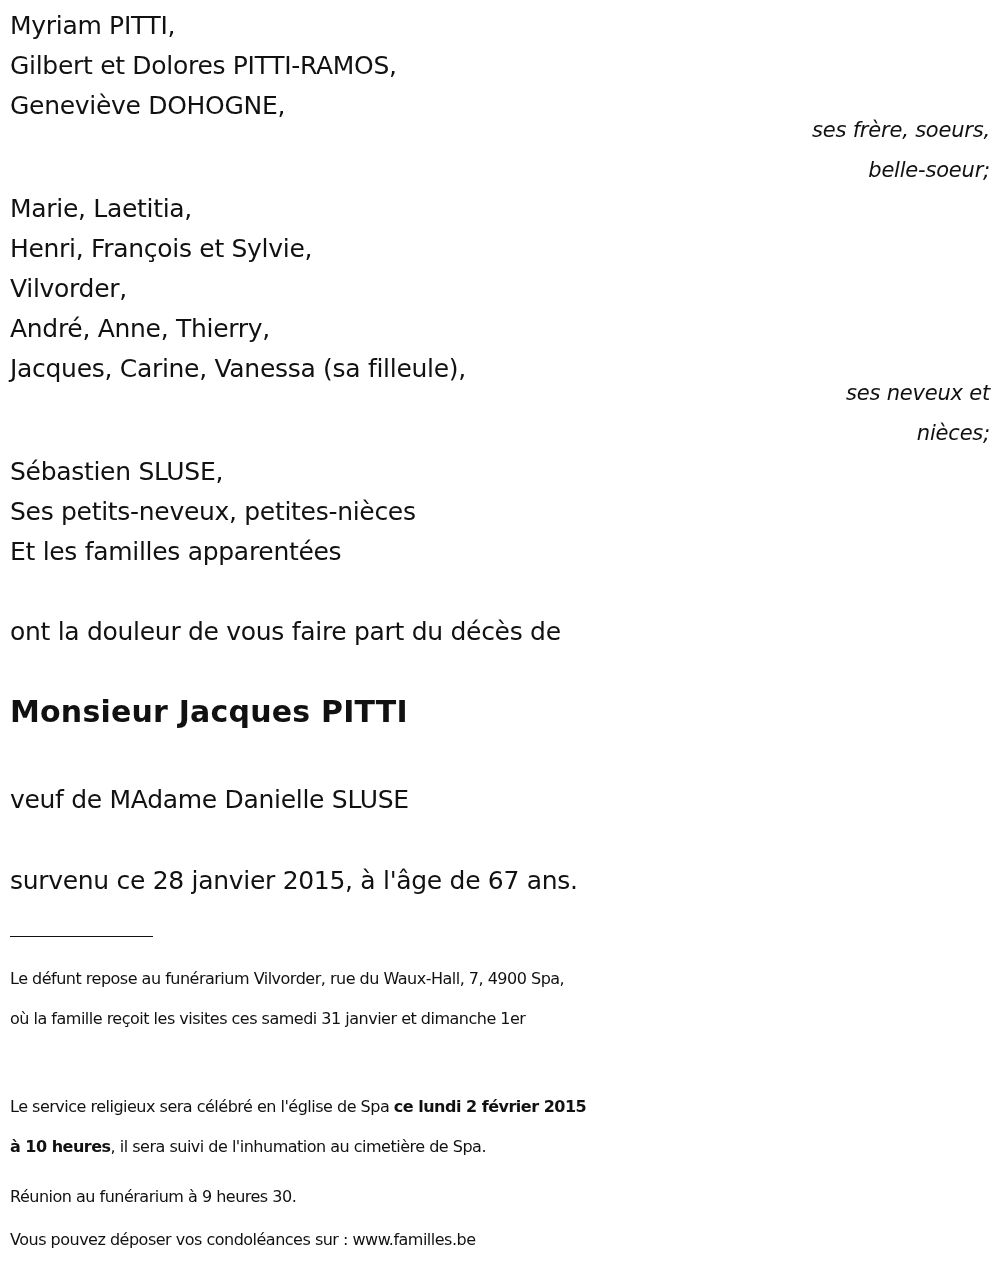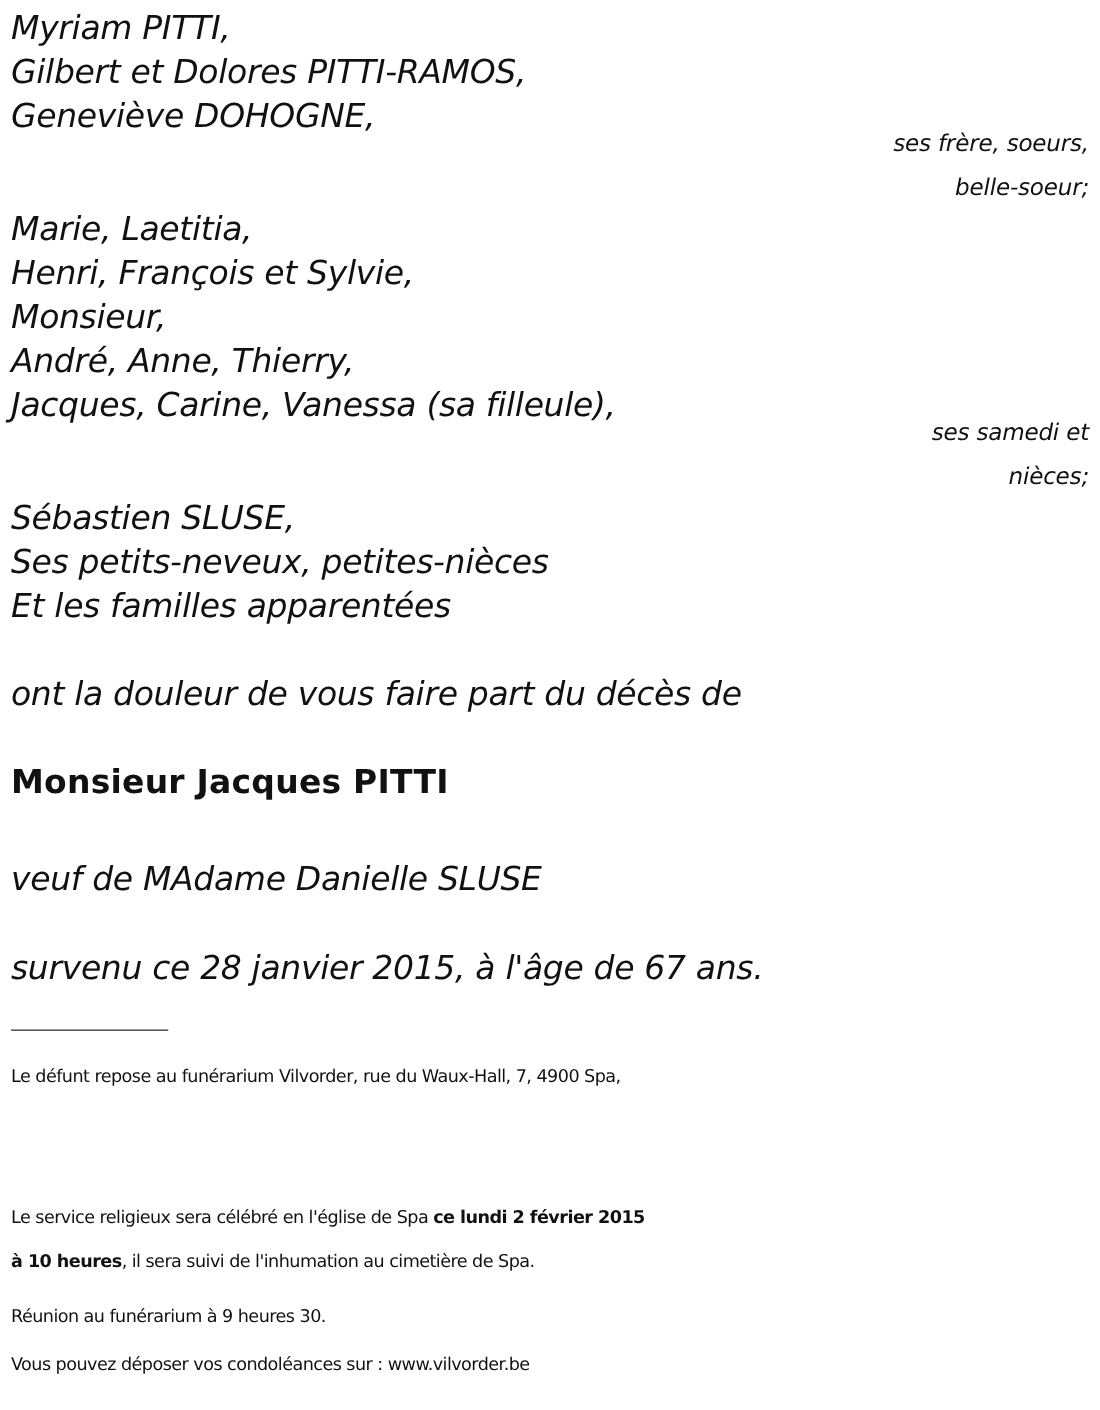--- a/index.html
+++ b/index.html
@@ -1,23 +1,22 @@
 <!DOCTYPE html>
 <html><head>
 <meta charset="utf-8">
 <style>
   html, body { margin:0; padding:0; background:#ffffff; }
   body {
     width:1000px; height:1282px; overflow:hidden; position:relative;
     font-family:"DejaVu Sans", sans-serif; color:#111111;
   }
   .line {
-    position:absolute; left:10px; font-size:30px; line-height:40px; white-space:nowrap;
+    position:absolute; left:10px; font-size:25px; line-height:40px; white-space:nowrap;
     letter-spacing:-0.3px;
-    font-style:italic;
   }
   .rel {
     position:absolute; right:10px; font-size:21px; line-height:40px; font-style:italic;
     text-align:center; white-space:nowrap; letter-spacing:-0.2px;
   }
   .title {
     position:absolute; left:10px; top:690px; font-size:30px; font-weight:bold; line-height:44px;
     letter-spacing:0.2px;
   }
   .para {
@@ -33,45 +32,46 @@
 <body>
 
 <div class="line" style="top:6px">Myriam PITTI,</div>
 <div class="line" style="top:46px">Gilbert et Dolores PITTI-RAMOS,</div>
 <div class="line" style="top:86px">Geneviève DOHOGNE,</div>
 <div class="rel" style="top:110px">ses frère, soeurs,</div>
 <div class="rel" style="top:150px">belle-soeur;</div>
 
 <div class="line" style="top:189px">Marie, Laetitia,</div>
 <div class="line" style="top:229px">Henri, François et Sylvie,</div>
-<div class="line" style="top:269px">Monsieur,</div>
+<div class="line" style="top:269px">Vilvorder,</div>
 <div class="line" style="top:309px">André, Anne, Thierry,</div>
 <div class="line" style="top:349px">Jacques, Carine, Vanessa (sa filleule),</div>
-<div class="rel" style="top:373px">ses samedi et</div>
+<div class="rel" style="top:373px">ses neveux et</div>
 <div class="rel" style="top:413px">nièces;</div>
 
 <div class="line" style="top:452px">Sébastien SLUSE,</div>
 <div class="line" style="top:492px">Ses petits-neveux, petites-nièces</div>
 <div class="line" style="top:532px">Et les familles apparentées</div>
 
 <div class="line" style="top:612px">ont la douleur de vous faire part du décès de</div>
 
 <div class="title">Monsieur Jacques PITTI</div>
 
 <div class="line" style="top:780px">veuf de MAdame Danielle SLUSE</div>
 <div class="line" style="top:861px">survenu ce 28 janvier 2015, à l'âge de 67 ans.</div>
 
 <div class="sep"></div>
 
 <div class="para" style="top:959px">
   <div>Le défunt repose au funérarium Vilvorder, rue du Waux-Hall, 7, 4900 Spa,</div>
+  <div>où la famille reçoit les visites ces samedi 31 janvier et dimanche 1er</div>
 </div>
 
 <div class="para" style="top:1087px">
   <span>Le service religieux sera célébré en l'église de Spa </span><b>ce lundi 2 février 2015</b><br>
   <b>à 10 heures</b><span>, il sera suivi de l'inhumation au cimetière de Spa.</span>
 </div>
 
 <div class="para" style="top:1177px">Réunion au funérarium à 9 heures 30.</div>
 
 <div class="para" style="top:1220px">
-  <span>Vous pouvez déposer vos condoléances sur : </span><span>www.vilvorder.be</span>
+  <span>Vous pouvez déposer vos condoléances sur : </span><span>www.familles.be</span>
 </div>
 
 </body></html>

